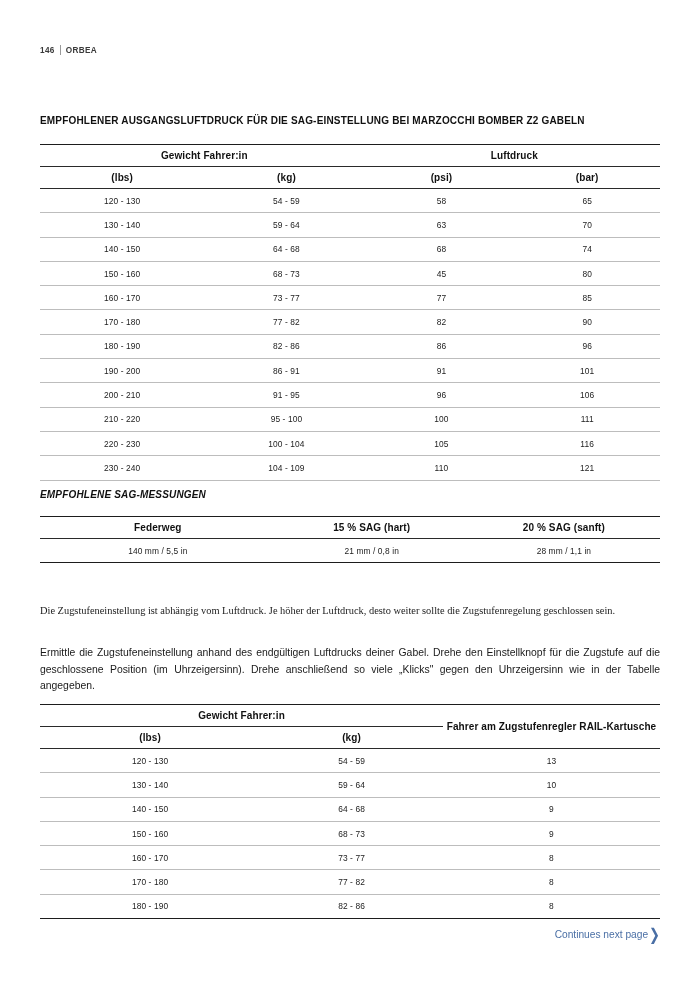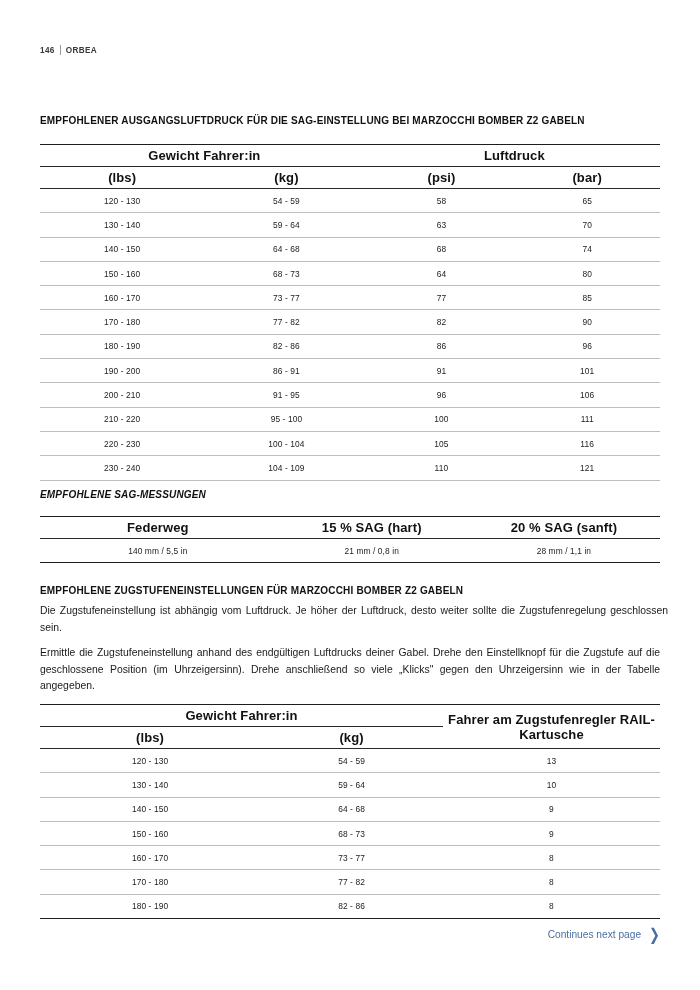--- a/index.html
+++ b/index.html
@@ -99,21 +99,21 @@
     border-collapse: collapse;
     table-layout: fixed;
   }
   table.dt th, table.dt td {
     padding: 0;
     font-weight: normal;
     text-align: center;
     vertical-align: middle;
   }
   table.dt th {
-    font-size: 13px;
+    font-size: 10px;
     font-weight: bold;
     color: #111;
     height: 22px;
     letter-spacing: 0.1px;
   }
   table.dt td {
     font-size: 8.4px;
     color: #222;
     height: 24.3px;
     letter-spacing: 0.1px;
@@ -122,32 +122,32 @@
   .rule-mid    { border-bottom: 1.2px solid #2a2a2a; }
   .rule-thin   { border-bottom: 0.9px solid #bdbdbd; }
   .rule-bottom { border-bottom: 1.6px solid #1d1d1d; }
 
   
   #sec-air-title  { position: absolute; left: 40px; top: 115px; }
   #tbl-air-wrap   { position: absolute; left: 40px; right: 40px; top: 144px; }
   #sec-sag-title  { position: absolute; left: 40px; top: 489px; font-style: italic; }
   #tbl-sag-wrap   { position: absolute; left: 40px; right: 40px; top: 516px; }
   #sec-reb-title  { position: absolute; left: 40px; top: 585px; }
-  #reb-p1         { position: absolute; left: 40px; right: 32px; top: 603px; }
+  #reb-p1         { position: absolute; left: 40px; right: 32px; top: 603px; font-family: Liberation Serif, serif; }
   #reb-p2         { position: absolute; left: 40px; right: 40px; top: 645px; }
   #tbl-reb-wrap   { position: absolute; left: 40px; right: 40px; top: 704px; }
 
   
   .footer-link {
     position: absolute;
     right: 40px;
     top: 928px;
     display: flex;
     align-items: center;
-    gap: 8px;
+    gap: 1px;
     font-size: 10.2px;
     color: #4a6fa5;
     text-decoration: none;
     white-space: nowrap;
     text-align: right;
   }
   .footer-link .chev {
     display: inline-block;
     line-height: 1;
     font-size: 13px;
@@ -206,21 +206,21 @@
           </tr>
           <tr class="rule-thin">
             <td>140 - 150</td>
             <td>64 - 68</td>
             <td>68</td>
             <td>74</td>
           </tr>
           <tr class="rule-thin">
             <td>150 - 160</td>
             <td>68 - 73</td>
-            <td>64</td>
+            <td>45</td>
             <td>80</td>
           </tr>
           <tr class="rule-thin">
             <td>160 - 170</td>
             <td>73 - 77</td>
             <td>77</td>
             <td>85</td>
           </tr>
           <tr class="rule-thin">
             <td>170 - 180</td>
@@ -287,21 +287,20 @@
       <tbody id="sag-body">
           <tr class="rule-bottom">
             <td>140 mm / 5,5 in</td>
             <td>21 mm / 0,8 in</td>
             <td>28 mm / 1,1 in</td>
           </tr>
         </tbody>
     </table>
   </div>
 
-  <h2 class="sec-title" id="sec-reb-title">EMPFOHLENE ZUGSTUFENEINSTELLUNGEN FÜR MARZOCCHI BOMBER Z2 GABELN</h2>
 
   <p class="body-text" id="reb-p1">Die Zugstufeneinstellung ist abhängig vom Luftdruck. Je höher der Luftdruck, desto weiter sollte die Zugstufenregelung geschlossen sein.</p>
   <p class="body-text" id="reb-p2">Ermittle die Zugstufeneinstellung anhand des endgültigen Luftdrucks deiner Gabel. Drehe den Einstellknopf für die Zugstufe auf die geschlossene Position (im Uhrzeigersinn). Drehe anschließend so viele „Klicks" gegen den Uhrzeigersinn wie in der Tabelle angegeben.</p>
 
   <div id="tbl-reb-wrap">
     <table class="dt">
       <colgroup>
         <col style="width:35.5%">
         <col style="width:29.5%">
         <col style="width:35%">

